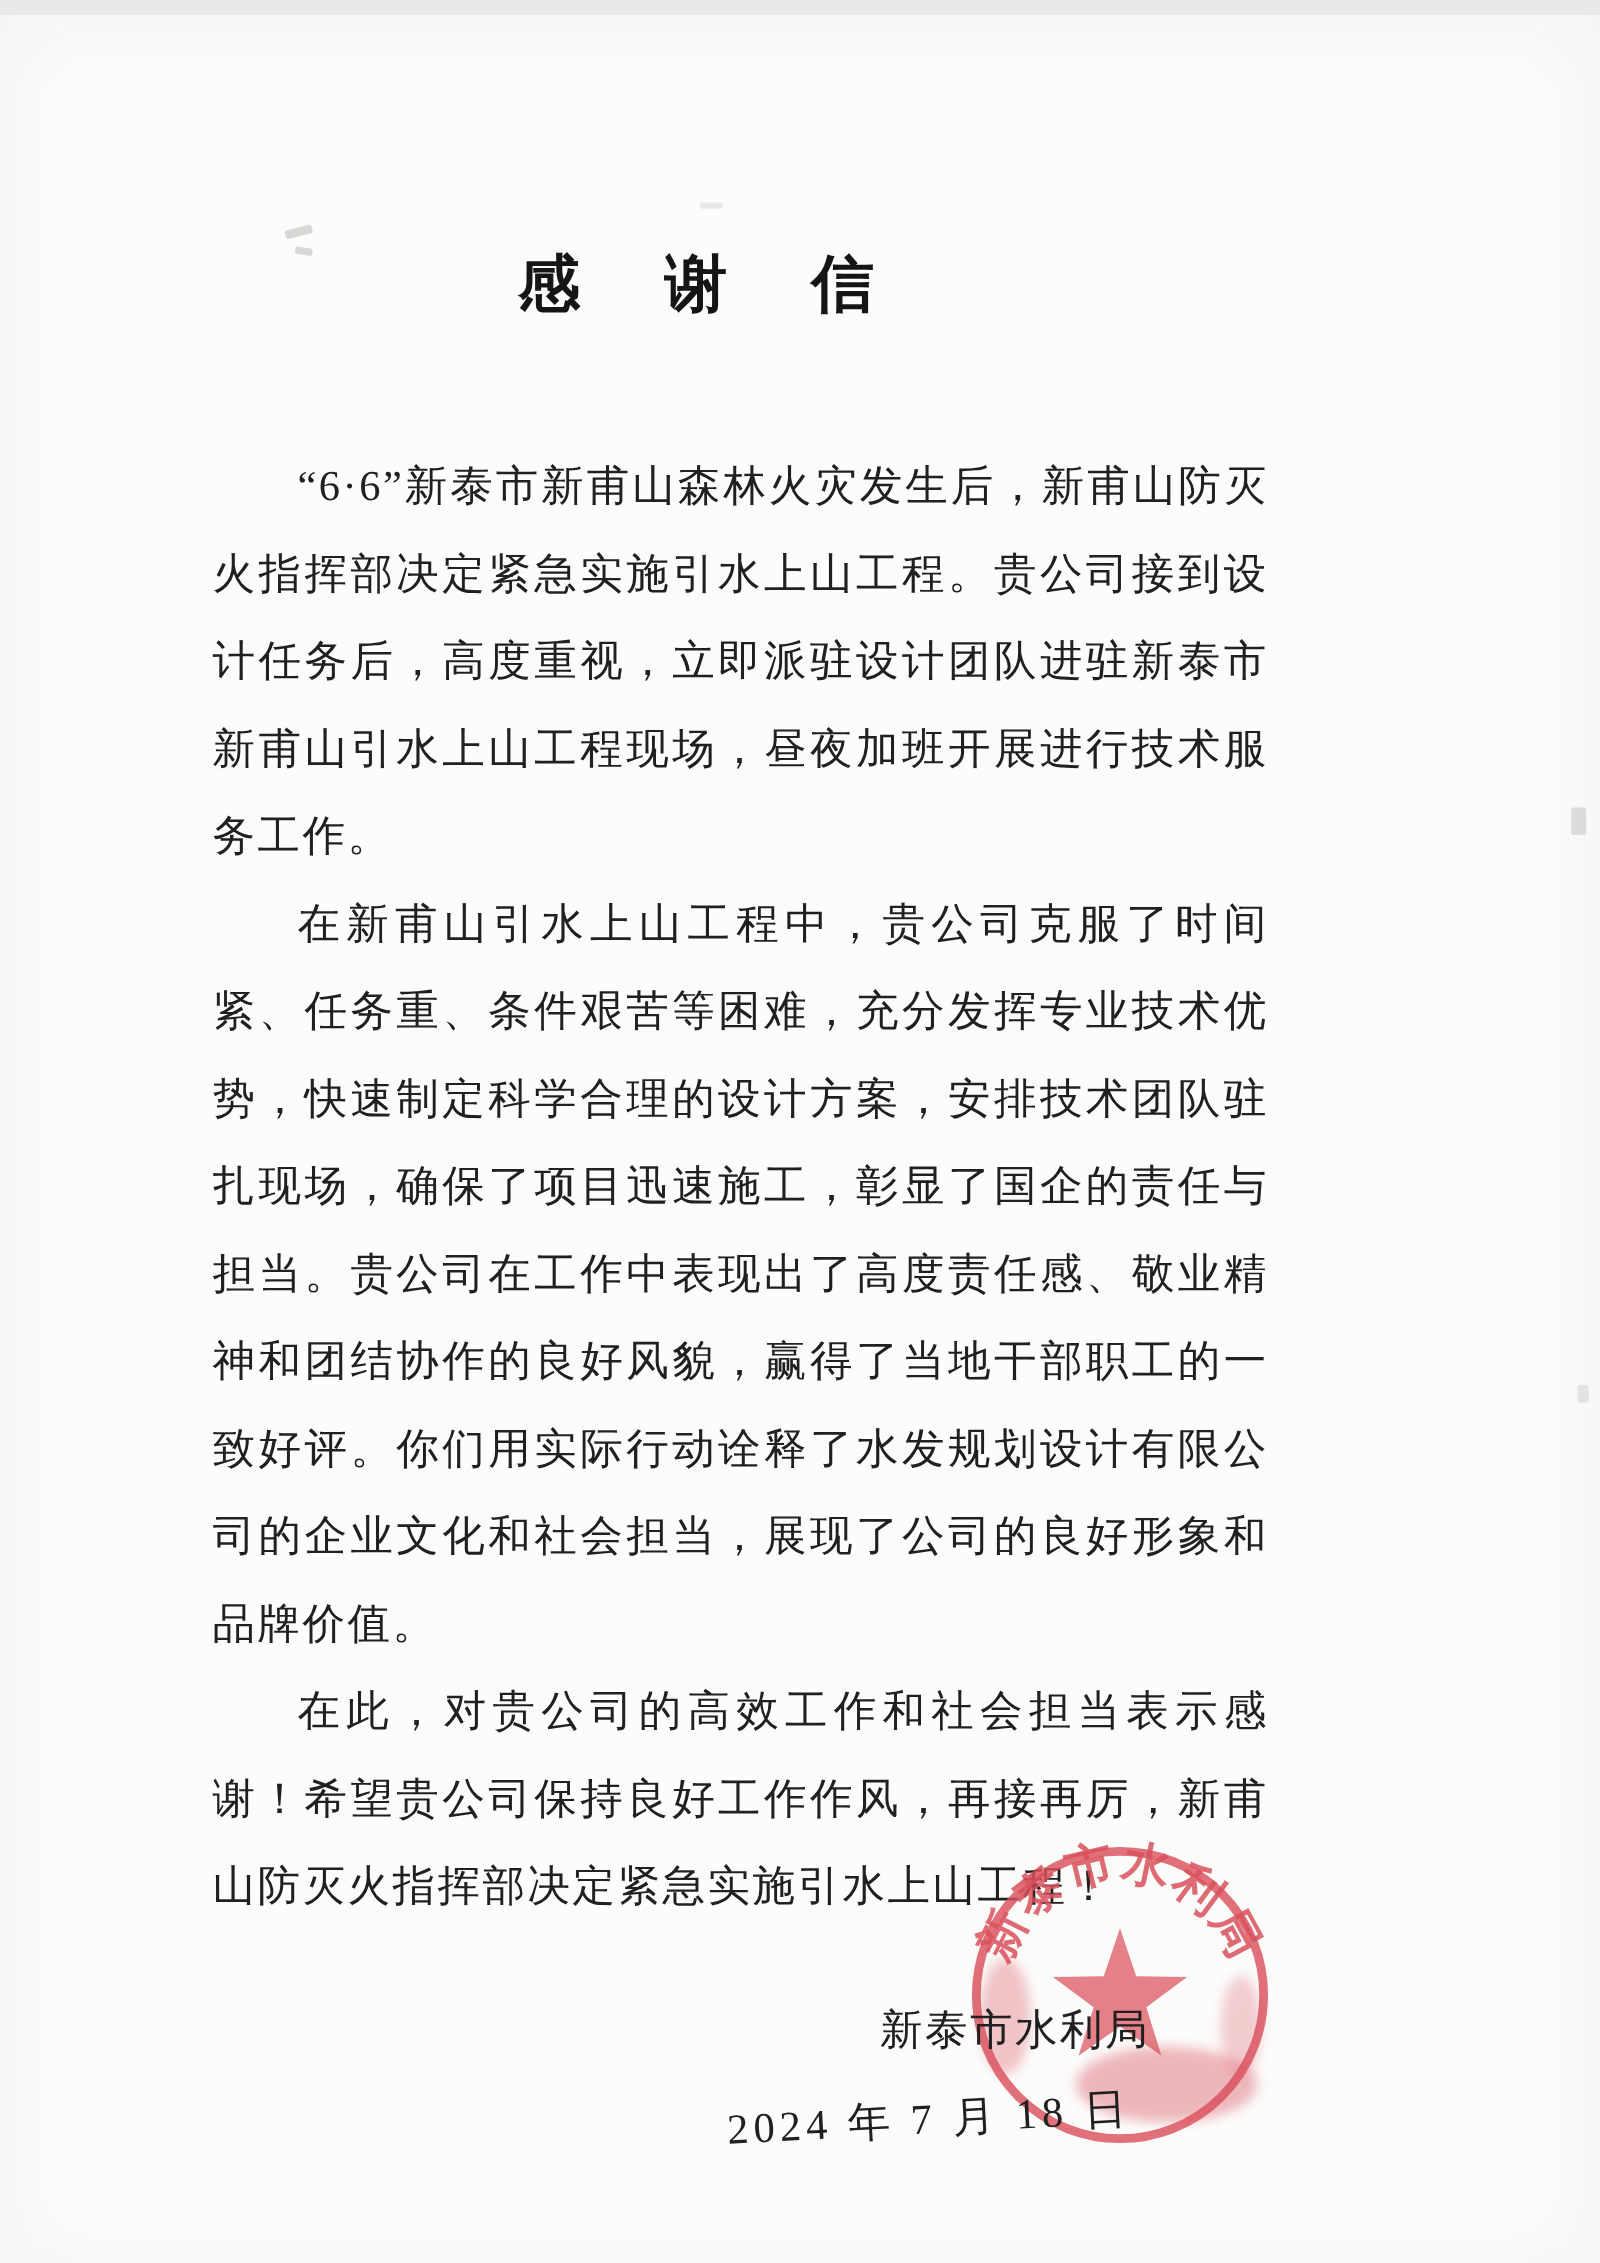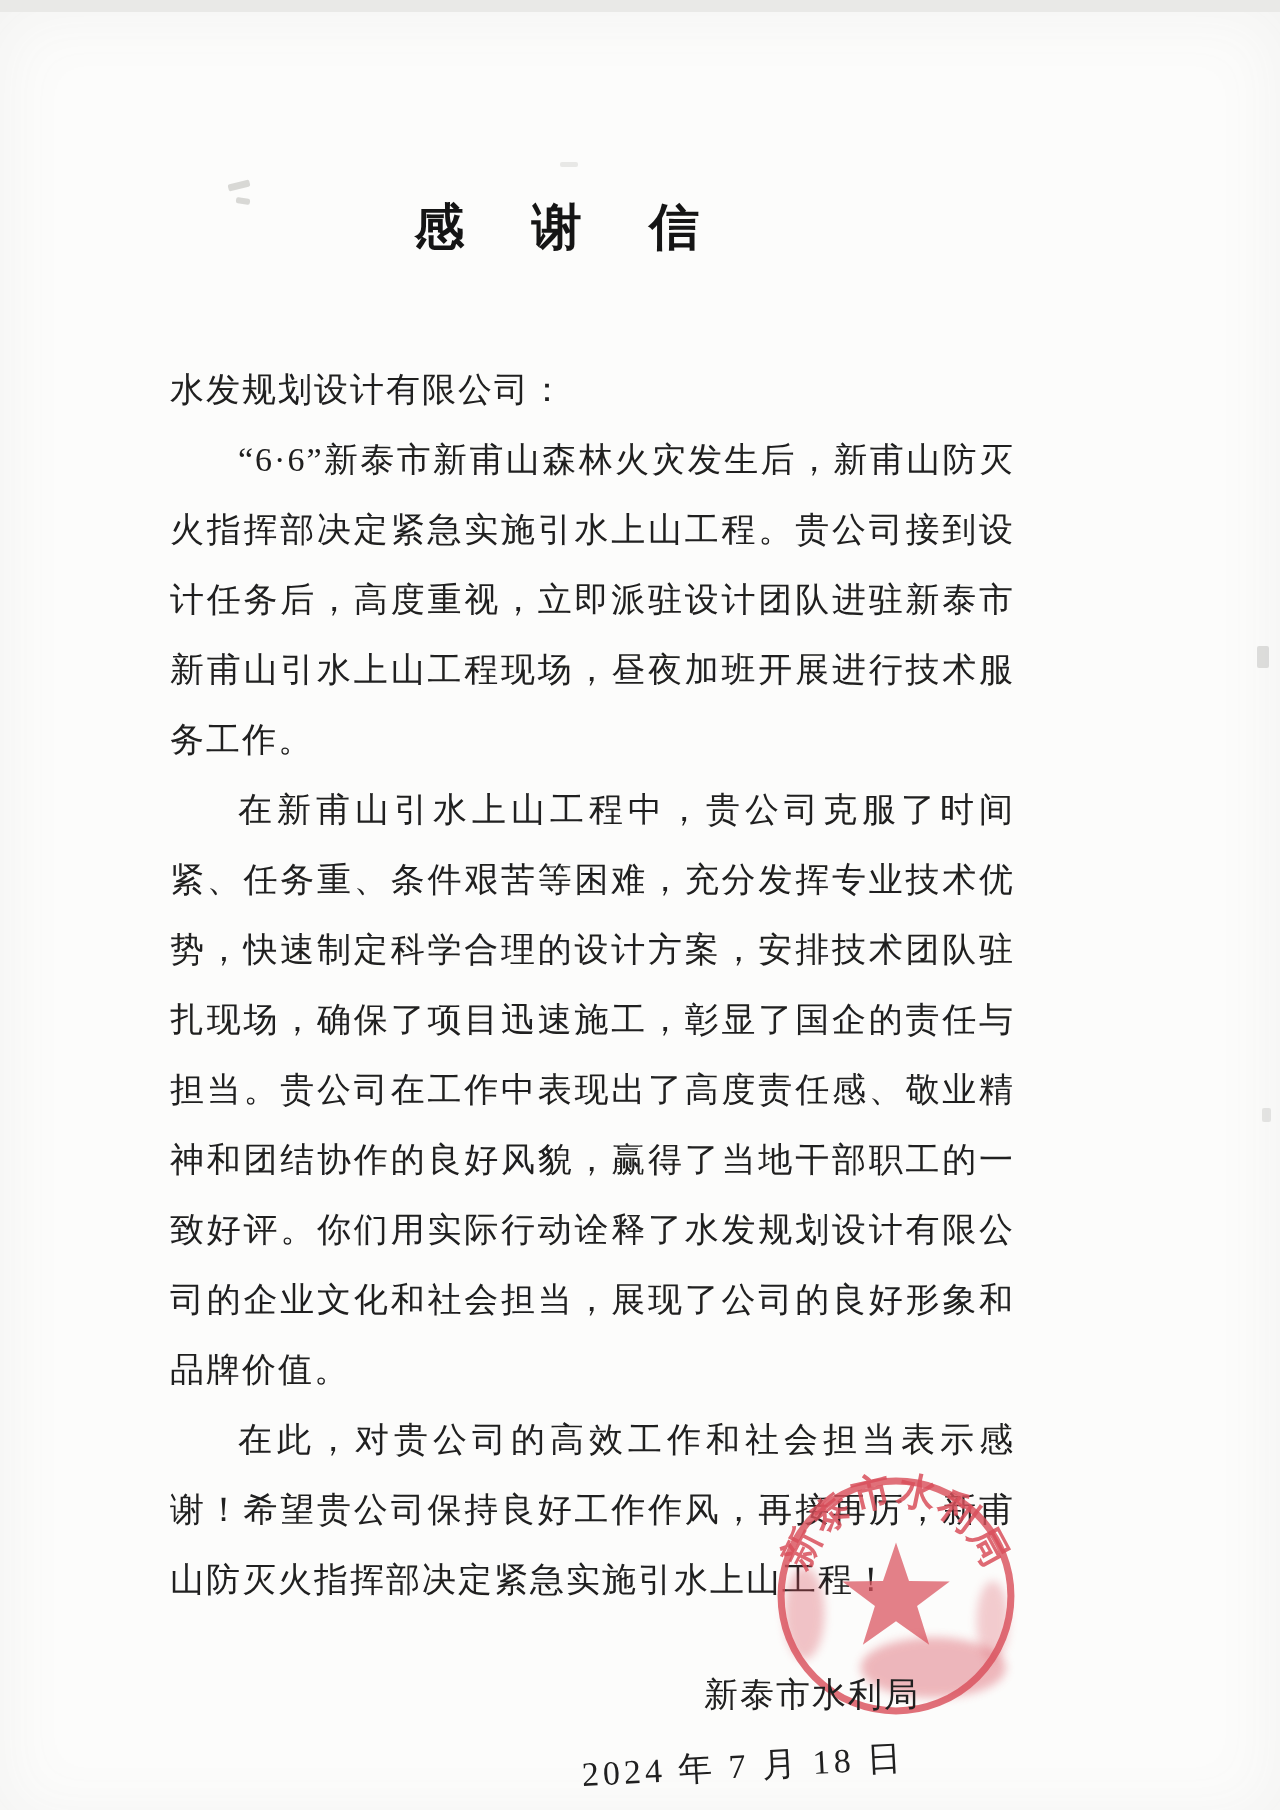--- a/index.html
+++ b/index.html
@@ -87,21 +87,20 @@
   .art-5 { left: 1262px; top: 1096px; width: 9px; height: 14px; opacity: 0.35; }
 </style>
 </head>
 <body>
 
 <div class="page">
 
   <h1 class="title">感 谢 信</h1>
 
   <div class="body-col">
-    <p class="salutation">水发规划设计有限公司：</p>
     <p class="para">“6·6”新泰市新甫山森林火灾发生后，新甫山防灭火指挥部决定紧急实施引水上山工程。贵公司接到设计任务后，高度重视，立即派驻设计团队进驻新泰市新甫山引水上山工程现场，昼夜加班开展进行技术服务工作。</p>
     <p class="para">在新甫山引水上山工程中，贵公司克服了时间紧、任务重、条件艰苦等困难，充分发挥专业技术优势，快速制定科学合理的设计方案，安排技术团队驻扎现场，确保了项目迅速施工，彰显了国企的责任与担当。贵公司在工作中表现出了高度责任感、敬业精神和团结协作的良好风貌，赢得了当地干部职工的一致好评。你们用实际行动诠释了水发规划设计有限公司的企业文化和社会担当，展现了公司的良好形象和品牌价值。</p>
     <p class="para">在此，对贵公司的高效工作和社会担当表示感谢！希望贵公司保持良好工作作风，再接再厉，新甫山防灭火指挥部决定紧急实施引水上山工程！</p>
 
     <div class="sign-block">
       <p class="sign-org">新泰市水利局</p>
       <p class="sign-date">2024 年 7 月 18 日</p>
     </div>
   </div>
 

